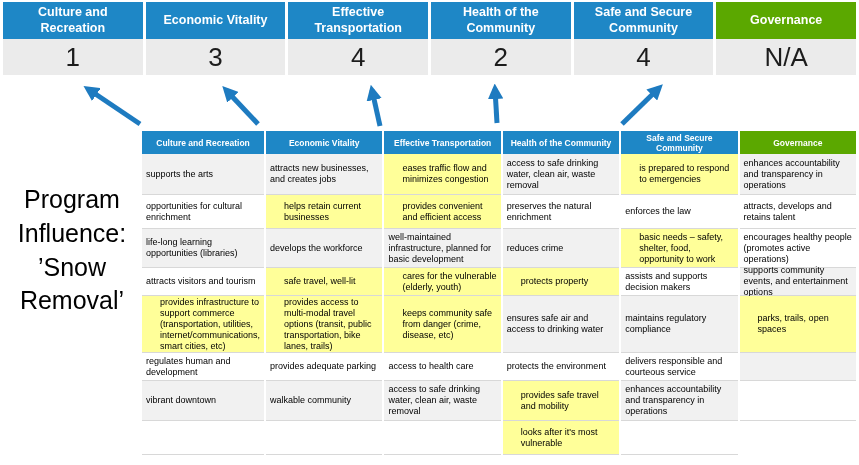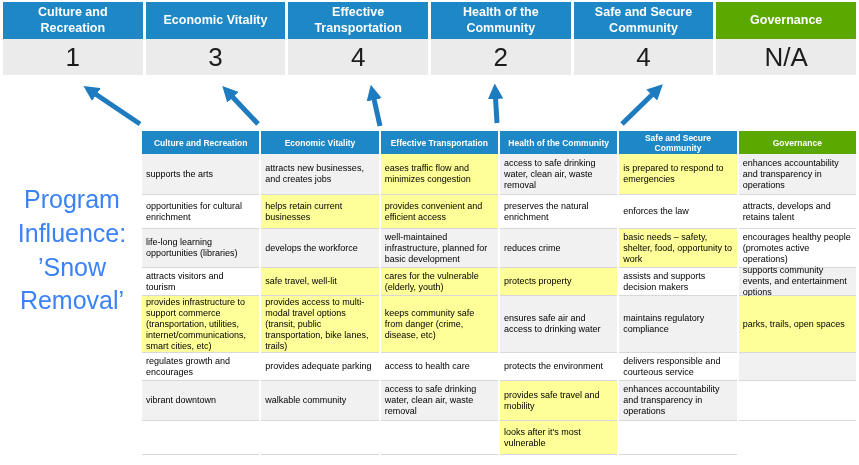--- a/index.html
+++ b/index.html
@@ -29,40 +29,40 @@
     display:flex; align-items:center; justify-content:center;
   }
 
   
   .arrows-svg{position:absolute; left:0; top:78px; width:859px; height:52px;}
   .arrows-svg line{stroke:var(--arrow-blue); stroke-width:5;}
 
   
   .program-label{
     position:absolute; left:2px; top:183px; width:140px;
-    font-size:25px; line-height:1.35; color:#3b82f6; text-align:center;
+    font-size:25px; line-height:1.35; color:#000000; text-align:center;
   }
 
   
   .matrix{
     position:absolute; left:142px; top:131px; width:714px;
     display:grid; grid-template-columns:repeat(6,1fr); column-gap:2px;
     grid-template-rows:23px 41px 34px 39px 28px 57px 28px 40px 34px;
   }
   .matrix .th{
     color:#fff; font-weight:bold; font-size:8.5px; line-height:10px;
     display:flex; align-items:center; justify-content:center; text-align:center; padding:1px 2px;
   }
   .matrix .td{
     font-size:9px; line-height:11px; color:#000;
     display:flex; flex-direction:column; justify-content:center;
     padding:2px 4px; background:#fff; border-bottom:1px solid var(--border-gray);
   }
   .matrix .td.band{background:var(--band-gray);}
-  .matrix .td.hl{background:var(--highlight-yellow);}
+  .matrix .td.hl{background:var(--highlight-yellow);padding-left:18px;}
 </style>
 </head>
 <body>
 
 <div class="slide">
 
   <div class="banner">
       <div class="banner-col">
         <div class="banner-head" style="background: rgb(30, 135, 198);">Culture and Recreation</div>
         <div class="banner-score">1</div>
@@ -134,21 +134,21 @@
       <div class="td hl">cares for the vulnerable (elderly, youth)</div>
       <div class="td hl">protects property</div>
       <div class="td">assists and supports decision makers</div>
       <div class="td band">supports community events, and entertainment options</div>
       <div class="td band hl">provides infrastructure to support commerce (transportation, utilities, internet/communications, smart cities, etc)</div>
       <div class="td band hl">provides access to multi-modal travel options (transit, public transportation, bike lanes, trails)</div>
       <div class="td band hl">keeps community safe from danger (crime, disease, etc)</div>
       <div class="td band">ensures safe air and access to drinking water</div>
       <div class="td band">maintains regulatory compliance</div>
       <div class="td hl">parks, trails, open spaces</div>
-      <div class="td">regulates growth and encourages</div>
+      <div class="td">regulates human and development</div>
       <div class="td">provides adequate parking</div>
       <div class="td">access to health care</div>
       <div class="td">protects the environment</div>
       <div class="td">delivers responsible and courteous service</div>
       <div class="td band"></div>
       <div class="td band">vibrant downtown</div>
       <div class="td band">walkable community</div>
       <div class="td band">access to safe drinking water, clean air, waste removal</div>
       <div class="td band hl">provides safe travel and mobility</div>
       <div class="td band">enhances accountability and transparency in operations</div>

